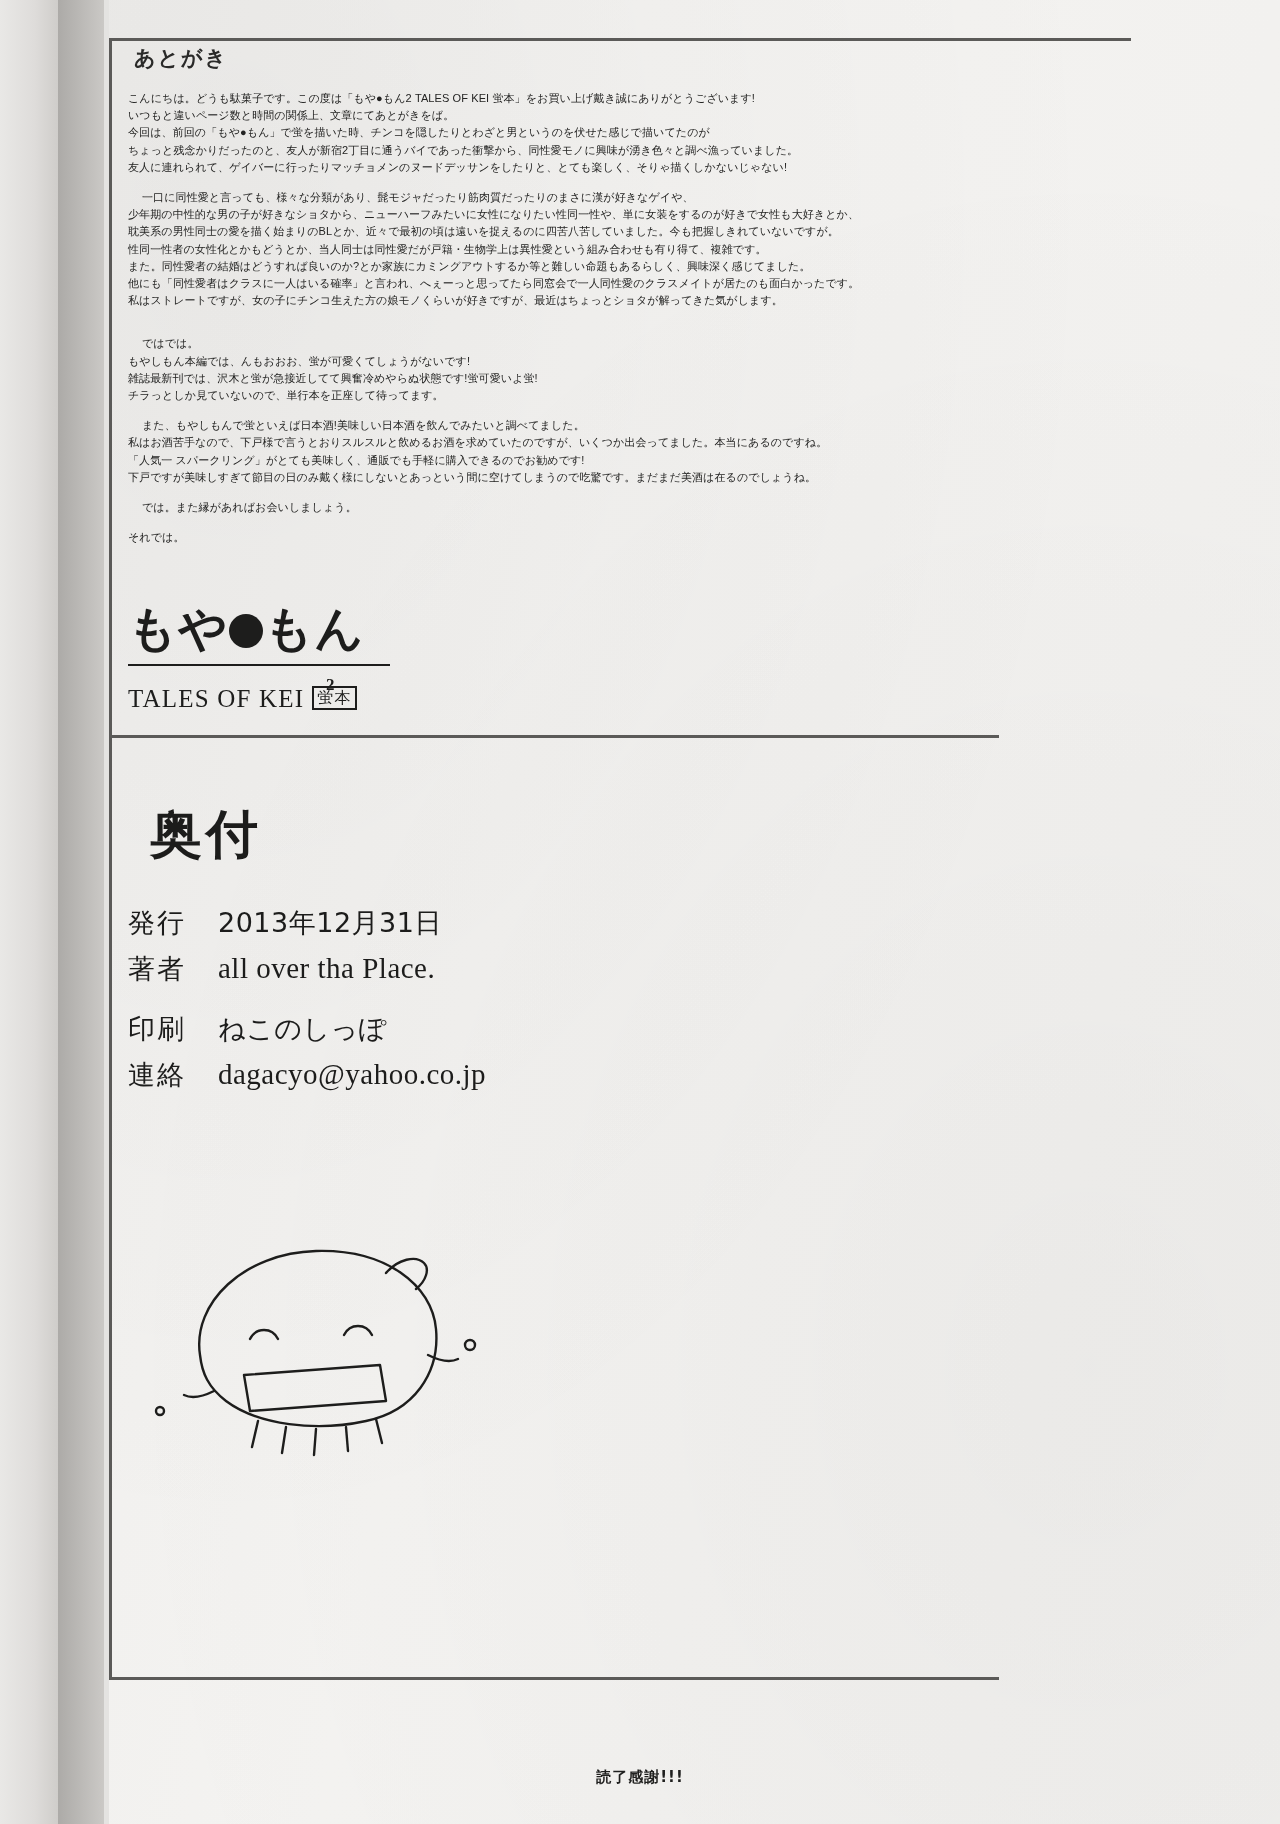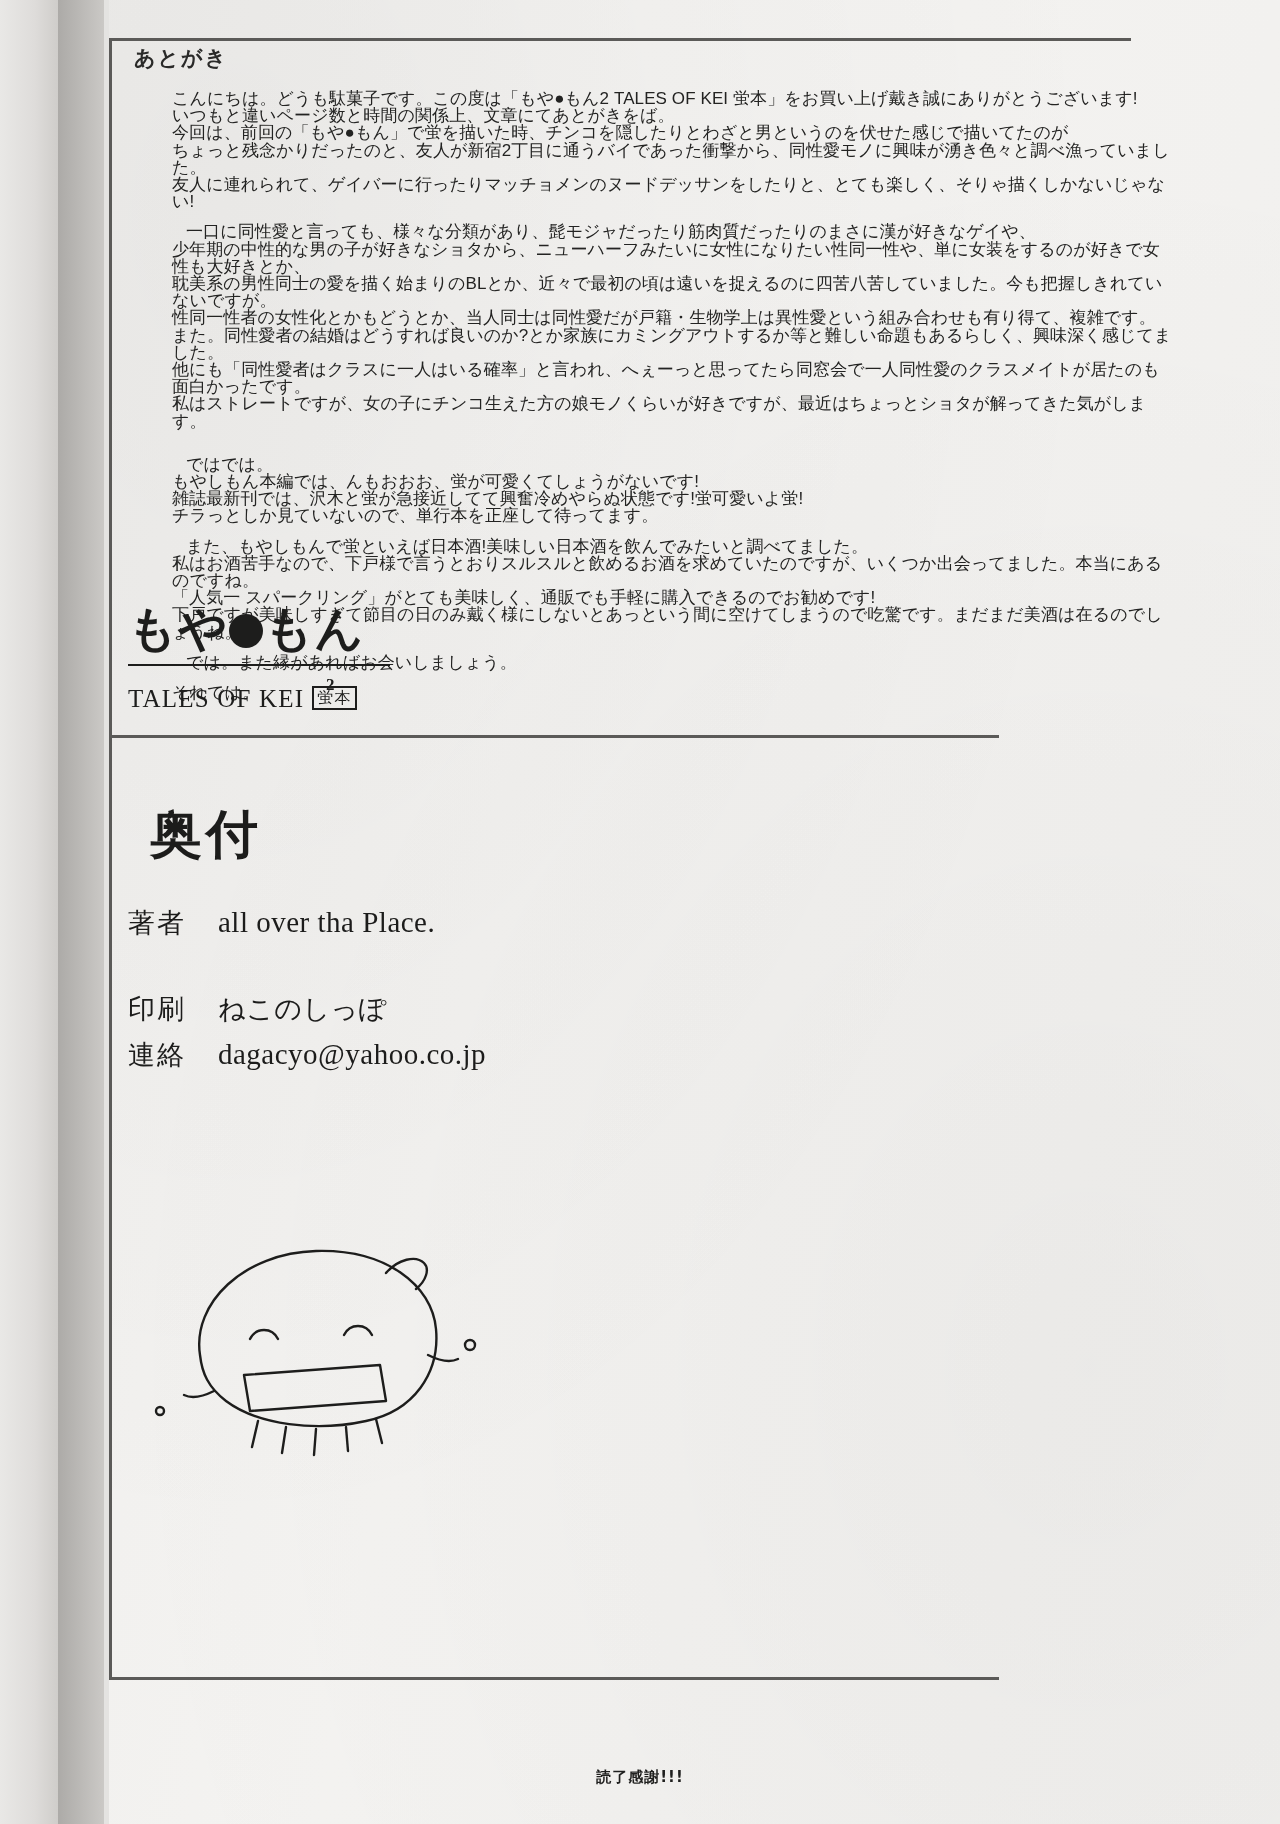--- a/index.html
+++ b/index.html
@@ -86,24 +86,23 @@
     letter-spacing: 2px;
     color: #2a2a29;
   }
 
   
   .afterword-body {
     position: absolute;
     left: 128px; top: 90px;
     width: 1000px;
     color: #232322;
-    font-size: 17px;
+    font-size: 11px;
     line-height: 17.2px;
     letter-spacing: 0.1px;
-    margin-left: 44px;
   }
   .afterword-body p {
     margin: 0;
     white-space: pre-wrap;
   }
   .afterword-body p.indent {
     text-indent: 14px;
   }
   .para-gap {
     height: 13px;
@@ -177,21 +176,21 @@
     position: absolute;
     left: 128px; top: 905px;
     color: #1c1c1b;
   }
   .col-row {
     display: flex;
     align-items: baseline;
     margin-bottom: 10px;
   }
   .col-row.gap {
-    margin-top: 50px;
+    margin-top: 24px;
   }
   .col-key {
     width: 90px;
     font-family: "DejaVu Sans", sans-serif;
     font-size: 27px;
     letter-spacing: 2px;
     white-space: nowrap;
   }
   .col-val {
     font-family: "Liberation Serif", serif;
@@ -278,20 +277,24 @@
     </div>
     <div class="logo-rule"></div>
     <div class="logo-sub">
       <span>TALES OF KEI</span><span class="logo-box">蛍本</span>
     </div>
   </div>
 
   <div class="colophon-title">奥付</div>
 
   <div class="colophon-table">
+    <div class="col-row">
+      <div class="col-key">発行</div>
+      <div class="col-val jp">2013年12月31日</div>
+    </div>
     <div class="col-row">
       <div class="col-key">著者</div>
       <div class="col-val">all over tha Place.</div>
     </div>
     <div class="col-row gap">
       <div class="col-key">印刷</div>
       <div class="col-val jp">ねこのしっぽ</div>
     </div>
     <div class="col-row">
       <div class="col-key">連絡</div>

